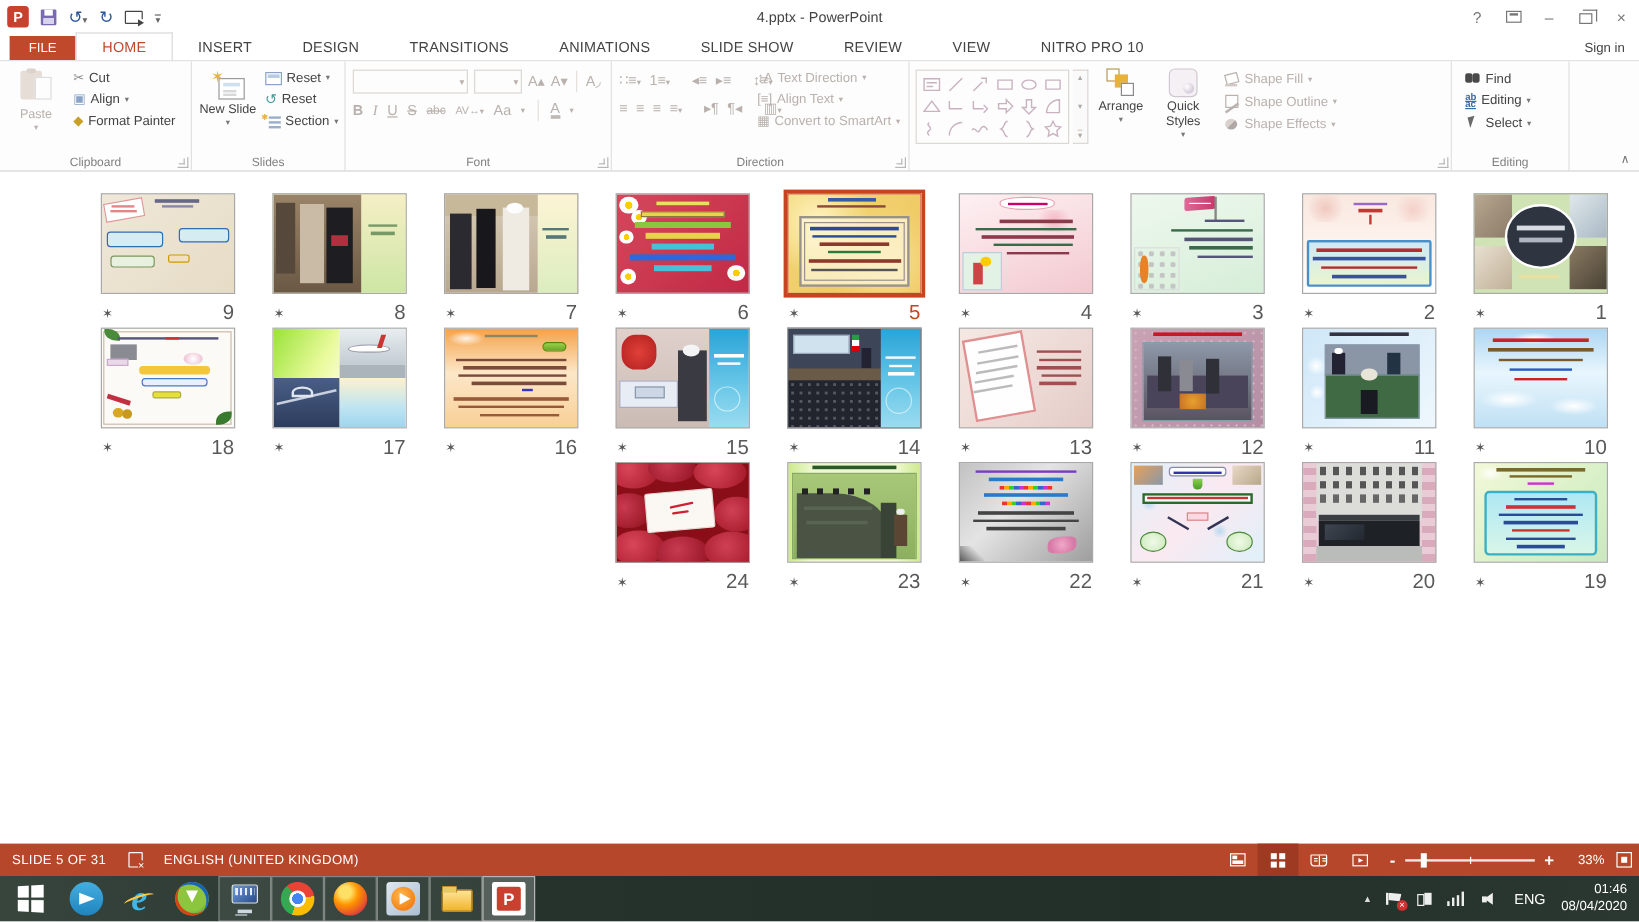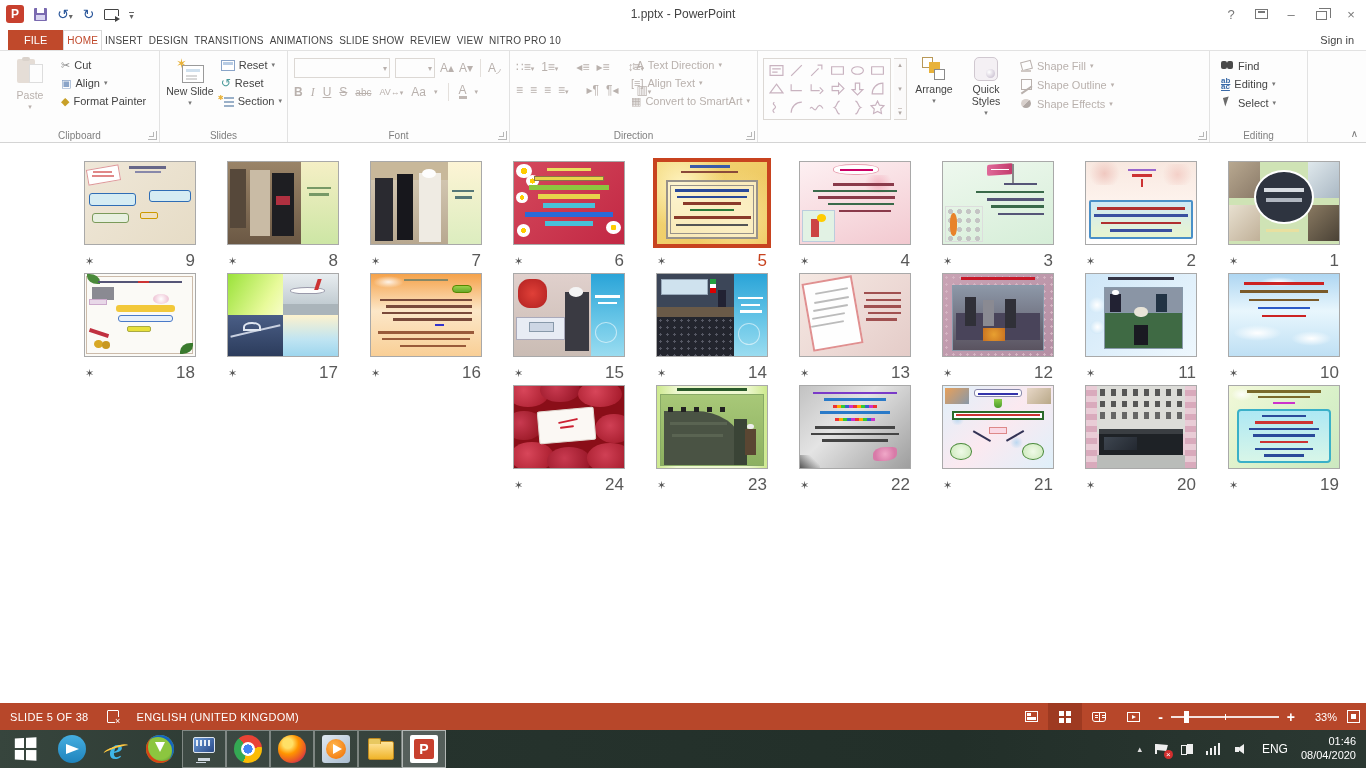--- a/index.html
+++ b/index.html
@@ -22,21 +22,21 @@
   .win-controls{margin-left:auto;display:flex;align-items:center;gap:0;}
   .wbtn{width:30px;height:26px;display:flex;align-items:center;justify-content:center;color:#777;font-size:13px;}
   .wbtn .rdo{width:13px;height:10px;border:1px solid #777;position:relative;}
   .wbtn .rdo:before{content:"";position:absolute;left:2px;top:1px;right:2px;height:2px;background:#777;}
   .restore-ic{width:11px;height:9px;border:1px solid #777;position:relative;background:#fff;margin-top:2px;}
   .restore-ic:before{content:"";position:absolute;left:2px;top:-4px;width:11px;height:9px;border:1px solid #777;border-bottom:none;border-left:none;}
 
   
   .tabrow{height:22px;background:#fff;display:flex;align-items:flex-end;position:relative;}
   .tab-file{background:#c0492b;color:#fff;padding:4px 16px;font-size:11px;margin-left:8px;}
-  .tab{padding:4px 3px;font-size:10px;color:#444;letter-spacing:.2px;}
+  .tab{padding:4px 21px;font-size:12px;color:#444;letter-spacing:.2px;}
   .tab.active{color:#c0492b;background:#fff;border:1px solid #d9d9d9;border-bottom:none;}
   .signin{position:absolute;right:12px;bottom:4px;font-size:11px;color:#444;}
 
   
   .ribbon{height:93px;background:#fdfdfd;border-top:1px solid #e2e2e2;border-bottom:1px solid #d4d4d4;display:flex;align-items:stretch;}
   .rgroup{position:relative;border-right:1px solid #e2e2e2;padding:3px 2px 14px 2px;display:flex;align-items:flex-start;}
   .glabel{position:absolute;bottom:1px;left:0;right:0;text-align:center;font-size:10px;color:#7f7f7f;}
   .launcher{position:absolute;right:2px;bottom:2px;width:9px;height:9px;border-left:1px solid #9a9a9a;border-top:1px solid #9a9a9a;transform:rotate(180deg);opacity:.7;}
   .launcher:after{content:"";position:absolute;left:2px;top:2px;width:4px;height:4px;border-left:1px solid #9a9a9a;border-top:1px solid #9a9a9a;}
   .bigbtn{width:56px;display:flex;flex-direction:column;align-items:center;padding-top:3px;gap:2px;font-size:10.5px;color:#444;text-align:center;line-height:1.15;}
@@ -178,21 +178,21 @@
 
 <div class="titlebar">
   <div class="qat">
     <span class="ppt-logo">P</span>
     <span class="qat-save"></span>
     <span class="qat-ic">↺<span class="qat-caret">▾</span></span>
     <span class="qat-ic">↻</span>
     <span class="qat-show"></span>
     <span class="qat-custom">▾</span>
   </div>
-  <div class="win-title">1.pptx - PowerPoint</div>
+  <div class="win-title">4.pptx - PowerPoint</div>
   <div class="win-controls">
     <span class="wbtn">?</span>
     <span class="wbtn">
         <span class="rdo"></span>
       </span>
     <span class="wbtn">–</span>
     <span class="wbtn">
         <span class="restore-ic"></span>
       </span>
     <span class="wbtn">×</span>
@@ -903,21 +903,21 @@
       </div>
       <div class="meta">
         <span class="star">✶</span>
         <span class="num">19</span>
       </div>
     </div>
   </div>
 
 <div class="statusbar">
   <div class="sb-left">
-    <span>SLIDE 5 OF 38</span>
+    <span>SLIDE 5 OF 31</span>
     <span class="spell-ic"></span>
     <span>ENGLISH (UNITED KINGDOM)</span>
   </div>
   <div class="sb-right">
     <span class="vbtn">
         <span class="vi-normal"></span>
       </span>
     <span class="vbtn active">
         <span class="vi-sorter"></span>
       </span>

